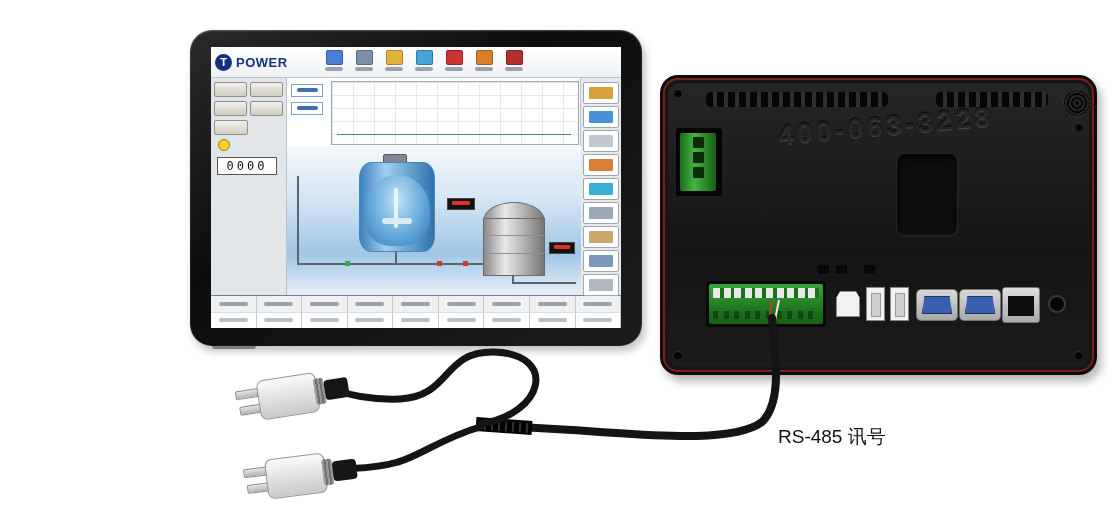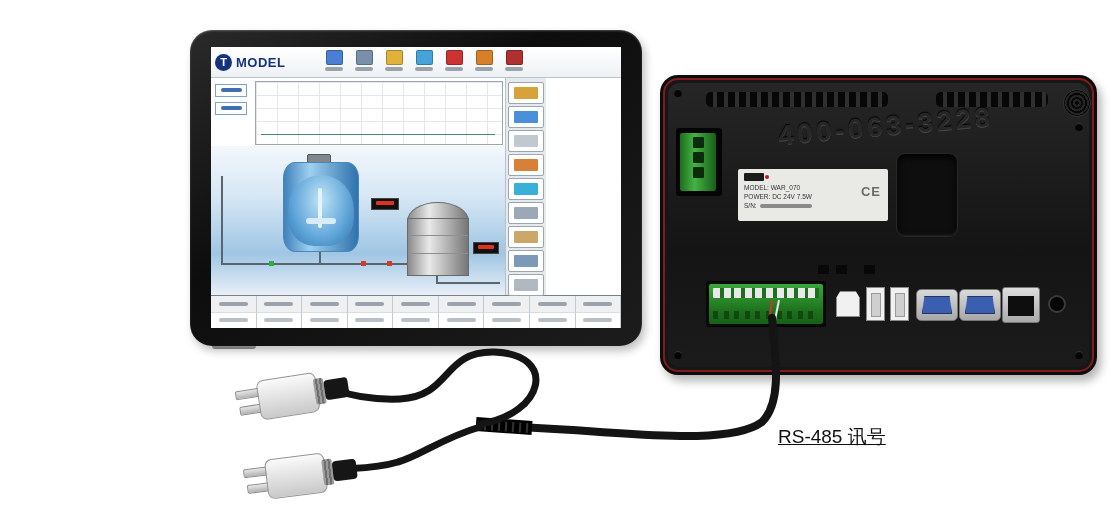--- a/index.html
+++ b/index.html
@@ -5,21 +5,21 @@
   html,body { margin:0; padding:0; background:#ffffff; }
   .canvas {
     position:relative; width:1116px; height:521px; background:#ffffff;
     font-family:"Liberation Sans", sans-serif; overflow:hidden;
   }
   .diagram-label {
     position:absolute; font-size:19px; color:#111; z-index:7; white-space:nowrap;
   }
   #lbl-tp7   { left:14px;  top:146px; }
   #lbl-vb300 { left:8px;   top:452px; }
-  #lbl-rs485 { left:778px; top:424px;text-decoration:underline; }
+  #lbl-rs485 { left:778px; top:424px; }
 
   
   .display-device {
     position:absolute; left:190px; top:30px; width:452px; height:316px;
     background:linear-gradient(145deg,#2a2a2a,#0d0d0d 40%,#1c1c1c);
     border-radius:22px; z-index:2;
     box-shadow:inset 0 1px 2px rgba(255,255,255,.25), 3px 5px 9px rgba(0,0,0,.25);
   }
   .screen {
     position:absolute; left:21px; top:17px; width:410px; height:281px;
@@ -231,21 +231,21 @@
   <div class="diagram-label" id="lbl-rs485">RS-485 讯号</div>
 
   <div class="stand-foot"></div>
 
   <div class="display-device">
     <div class="screen">
 
       <div class="scr-toolbar">
         <div class="brand">
           <span class="brand-circle">T</span>
-          <span class="brand-text">MODEL</span>
+          <span class="brand-text">POWER</span>
         </div>
         <div class="tb-icon">
             <div class="tb-glyph" style="background:#4a7fd4"></div>
             <div class="tb-cap"></div>
           </div>
         <div class="tb-icon">
             <div class="tb-glyph" style="background:#7a8fa8"></div>
             <div class="tb-cap"></div>
           </div>
         <div class="tb-icon">
@@ -264,20 +264,35 @@
             <div class="tb-glyph" style="background:#d87f2a"></div>
             <div class="tb-cap"></div>
           </div>
         <div class="tb-icon">
             <div class="tb-glyph" style="background:#b03030"></div>
             <div class="tb-cap"></div>
           </div>
       </div>
 
       <div class="scr-body">
+        <div class="left-panel">
+          <div class="lp-row">
+              <div class="lp-btn"></div>
+              <div class="lp-btn"></div>
+            </div>
+          <div class="lp-row">
+              <div class="lp-btn"></div>
+              <div class="lp-btn"></div>
+            </div>
+          <div class="lp-row">
+              <div class="lp-btn"></div>
+            </div>
+          <div class="lp-lamp"></div>
+          <div class="counter-box">0000</div>
+        </div>
 
         <div class="mid-panel">
           <div class="mini-box" style="left:4px; top:6px;">
               <div class="mini-bar"></div>
             </div>
           <div class="mini-box" style="left:4px; top:24px;">
               <div class="mini-bar"></div>
             </div>
           <span class="legend-dot" style="left:48px; top:4px; background:#d03030;"></span>
           <span class="legend-dot" style="left:60px; top:4px; background:#3060d0;"></span>
@@ -423,30 +438,20 @@
       <div class="embossed">400-063-3228</div>
 
       <div class="terminal3-base">
         <div class="terminal3">
           <div class="t3-hole"></div>
           <div class="t3-hole"></div>
           <div class="t3-hole"></div>
         </div>
       </div>
 
-      <div class="info-label">
-        <div class="info-logo"></div>
-        <div>MODEL: WAR_070</div>
-        <div>POWER: DC 24V 7.5W</div>
-        <div class="serial-row">
-          <span>S/N:</span>
-          <span class="text-bar"></span>
-        </div>
-        <div class="ce-mark">CE</div>
-      </div>
 
       <div class="recess"></div>
 
       <div class="screw" style="left:6px; top:6px;"></div>
       <div class="screw" style="left:407px; top:40px;"></div>
       <div class="screw" style="left:6px; top:268px;"></div>
       <div class="screw" style="left:407px; top:268px;"></div>
 
       <div class="nub" style="left:150px; top:182px;"></div>
       <div class="nub" style="left:168px; top:182px;"></div>

